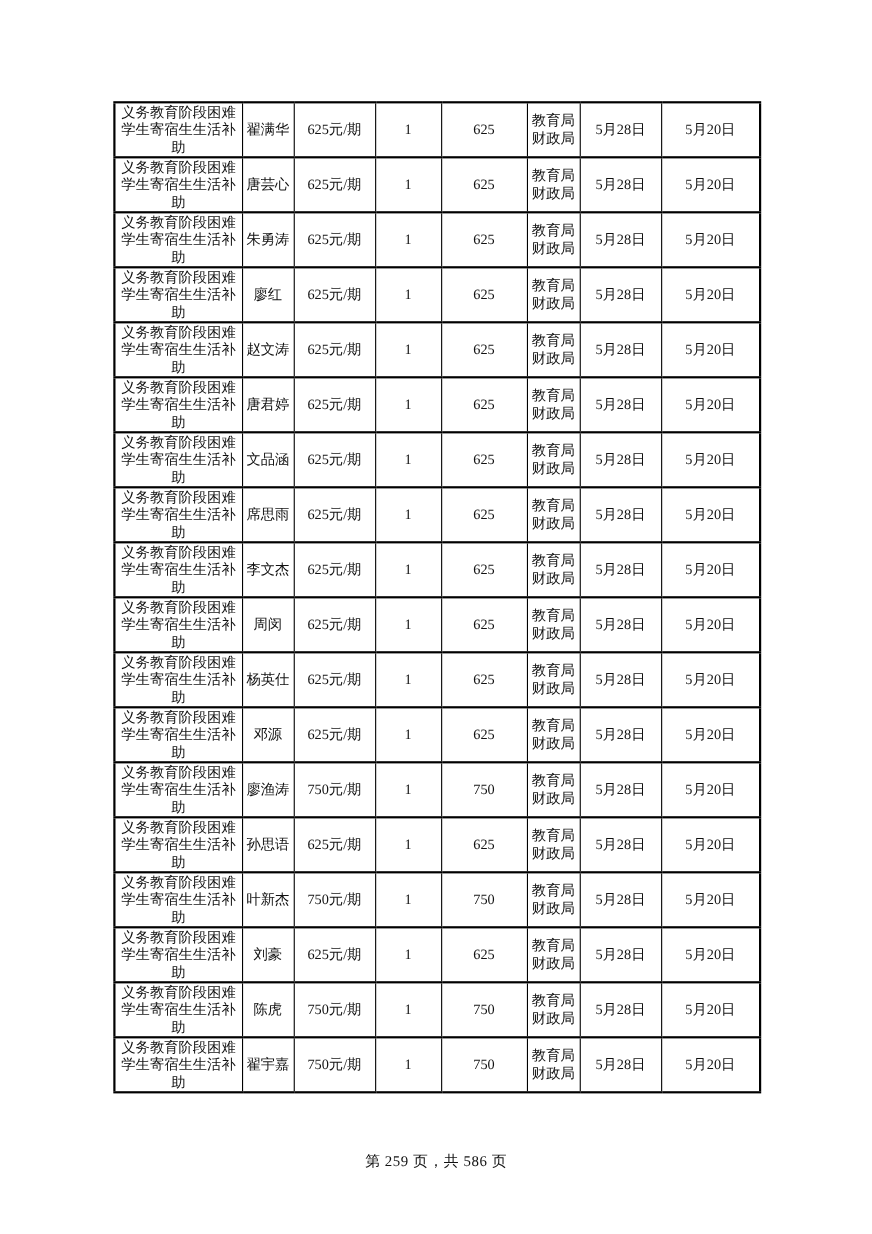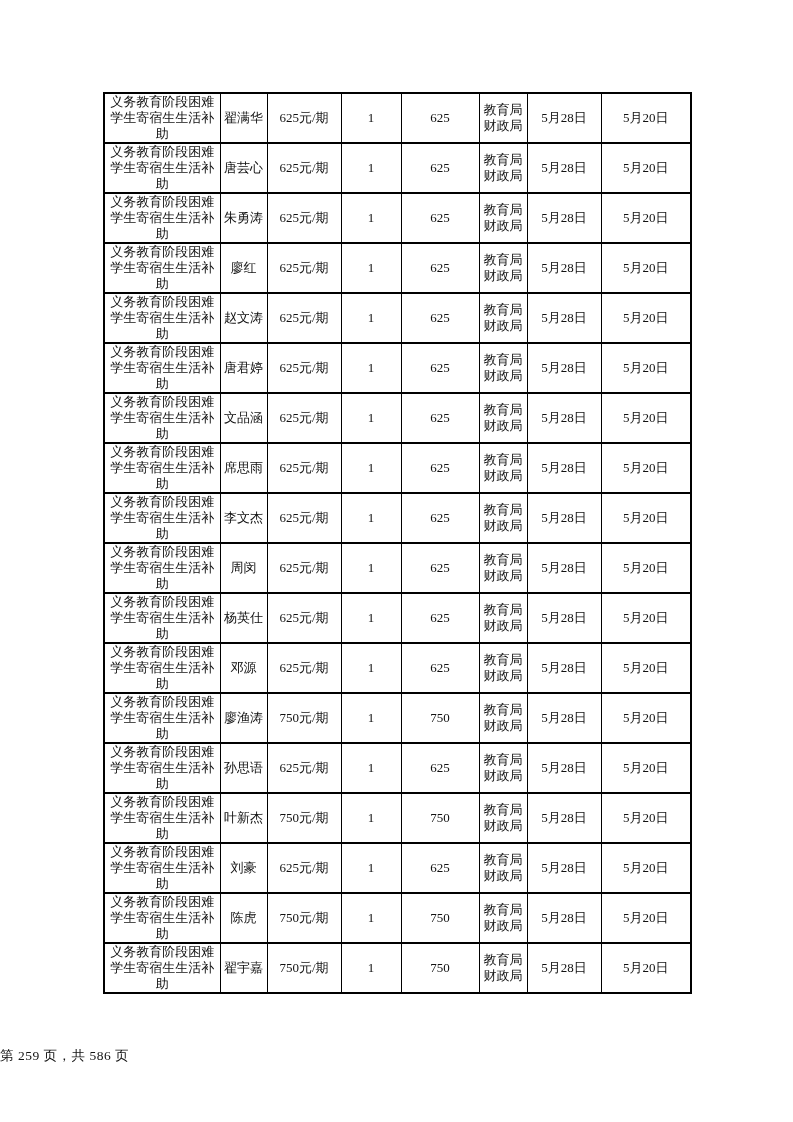--- a/index.html
+++ b/index.html
@@ -43,21 +43,21 @@
     overflow: hidden;
   }
   td.pre {
     white-space: pre-line;
   }
   .footer {
     position: absolute;
     top: 1047px;
     left: 0;
     width: 793px;
-    text-align: left;
+    text-align: center;
     font-size: 13.5px;
     letter-spacing: 0.5px;
     color: #111111;
   }
 </style>
 </head>
 <body>
 
 <div class="page">
 

